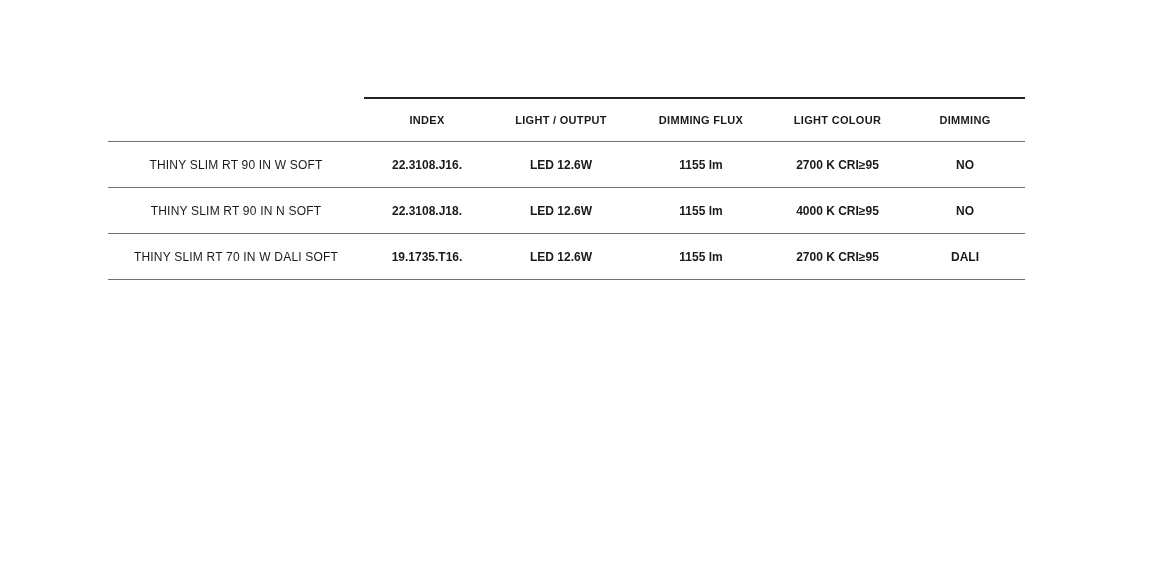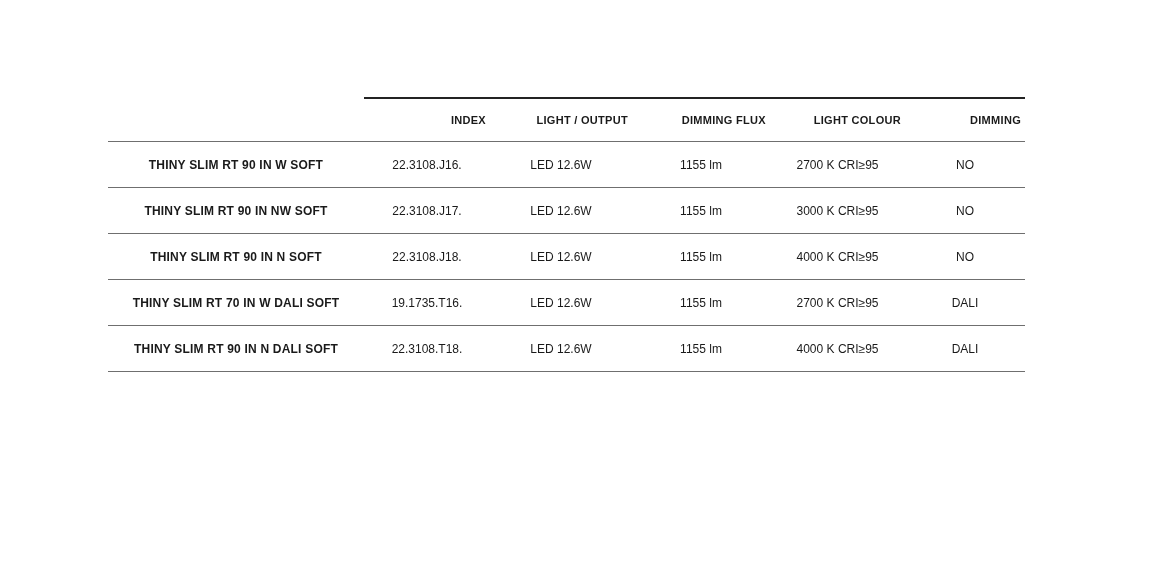--- a/index.html
+++ b/index.html
@@ -37,30 +37,29 @@
   }
   .spec thead th {
     height: 42px;
     font-size: 11px;
     font-weight: bold;
     letter-spacing: 0.3px;
     border-bottom: 1.5px solid #6f6f6f;
   }
   .spec thead th.with-top-rule {
     border-top: 2px solid #232323;
-    text-align: right;
   }
   .spec tbody td {
     height: 45px;
     font-size: 12px;
-    font-weight: normal;
+    font-weight: bold;
     border-bottom: 1.5px solid #6f6f6f;
   }
   .spec tbody td.name-cell {
-    font-weight: bold;
+    font-weight: normal;
     letter-spacing: 0.2px;
     font-size: 12px;
   }
 </style>
 </head>
 <body>
 
 <div class="sheet">
   <table class="spec">
     <colgroup>
@@ -84,46 +83,30 @@
     <tbody>
       <tr>
         <td class="name-cell">THINY SLIM RT 90 IN W SOFT</td>
         <td>22.3108.J16.</td>
         <td>LED 12.6W</td>
         <td>1155 lm</td>
         <td>2700 K CRI≥95</td>
         <td>NO</td>
       </tr>
       <tr>
-        <td class="name-cell">THINY SLIM RT 90 IN NW SOFT</td>
-        <td>22.3108.J17.</td>
-        <td>LED 12.6W</td>
-        <td>1155 lm</td>
-        <td>3000 K CRI≥95</td>
-        <td>NO</td>
-      </tr>
-      <tr>
         <td class="name-cell">THINY SLIM RT 90 IN N SOFT</td>
         <td>22.3108.J18.</td>
         <td>LED 12.6W</td>
         <td>1155 lm</td>
         <td>4000 K CRI≥95</td>
         <td>NO</td>
       </tr>
       <tr>
         <td class="name-cell">THINY SLIM RT 70 IN W DALI SOFT</td>
         <td>19.1735.T16.</td>
         <td>LED 12.6W</td>
         <td>1155 lm</td>
         <td>2700 K CRI≥95</td>
         <td>DALI</td>
       </tr>
-      <tr>
-        <td class="name-cell">THINY SLIM RT 90 IN N DALI SOFT</td>
-        <td>22.3108.T18.</td>
-        <td>LED 12.6W</td>
-        <td>1155 lm</td>
-        <td>4000 K CRI≥95</td>
-        <td>DALI</td>
-      </tr>
     </tbody>
   </table>
 </div>
 
 </body></html>

